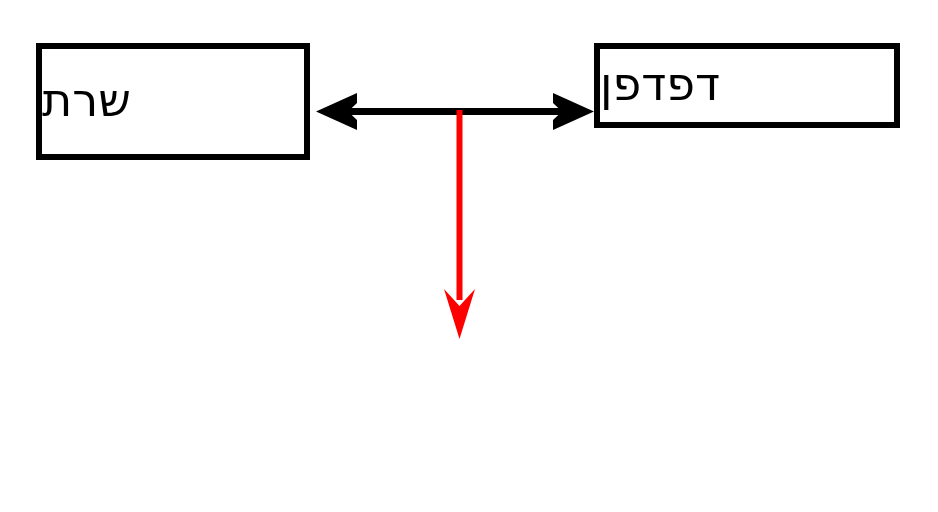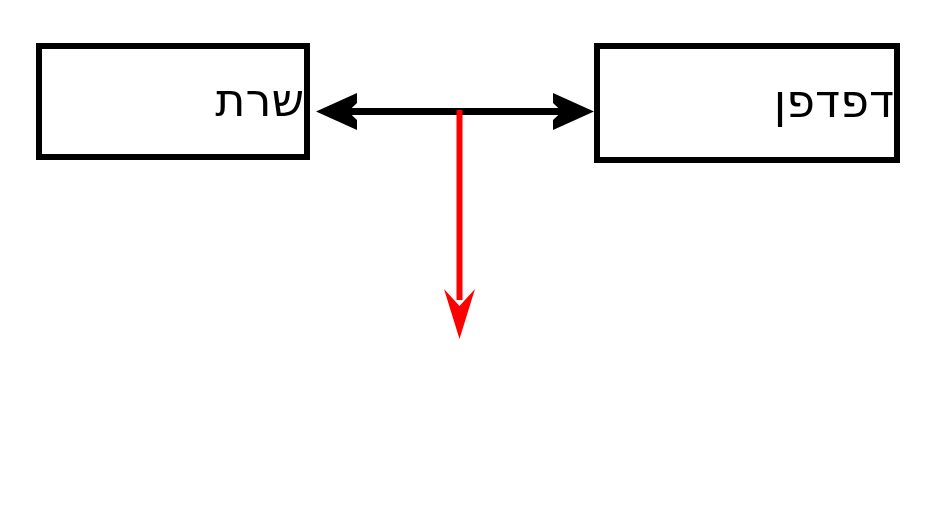--- a/index.html
+++ b/index.html
@@ -18,35 +18,35 @@
     background: #ffffff;
     overflow: hidden;
   }
   .node {
     position: absolute;
     box-sizing: border-box;
     background: #ffffff;
     border: 6px solid #000000;
     display: flex;
     align-items: center;
-    justify-content: flex-end;
+    justify-content: flex-start;
   }
   .node-label {
     font-family: "DejaVu Sans", "Liberation Sans", sans-serif;
     font-size: 46px;
     line-height: 1;
     color: #000000;
     direction: rtl;
     unicode-bidi: bidi-override;
     white-space: nowrap;
     letter-spacing: 0px;
     transform: translateY(-2px);
   }
   #node-server  { left: 36px;  top: 43px;  width: 274px; height: 117px; }
-  #node-browser { left: 594px; top: 43px;  width: 306px; height: 120px; }
+  #node-browser { left: 594px; top: 43px;  width: 306px; height: 85px; }
   #node-attacker{ left: 340px; top: 346px; width: 312px; height: 121px; }
 
   #edges {
     position: absolute;
     left: 0;
     top: 0;
     width: 938px;
     height: 512px;
     pointer-events: none;
   }

